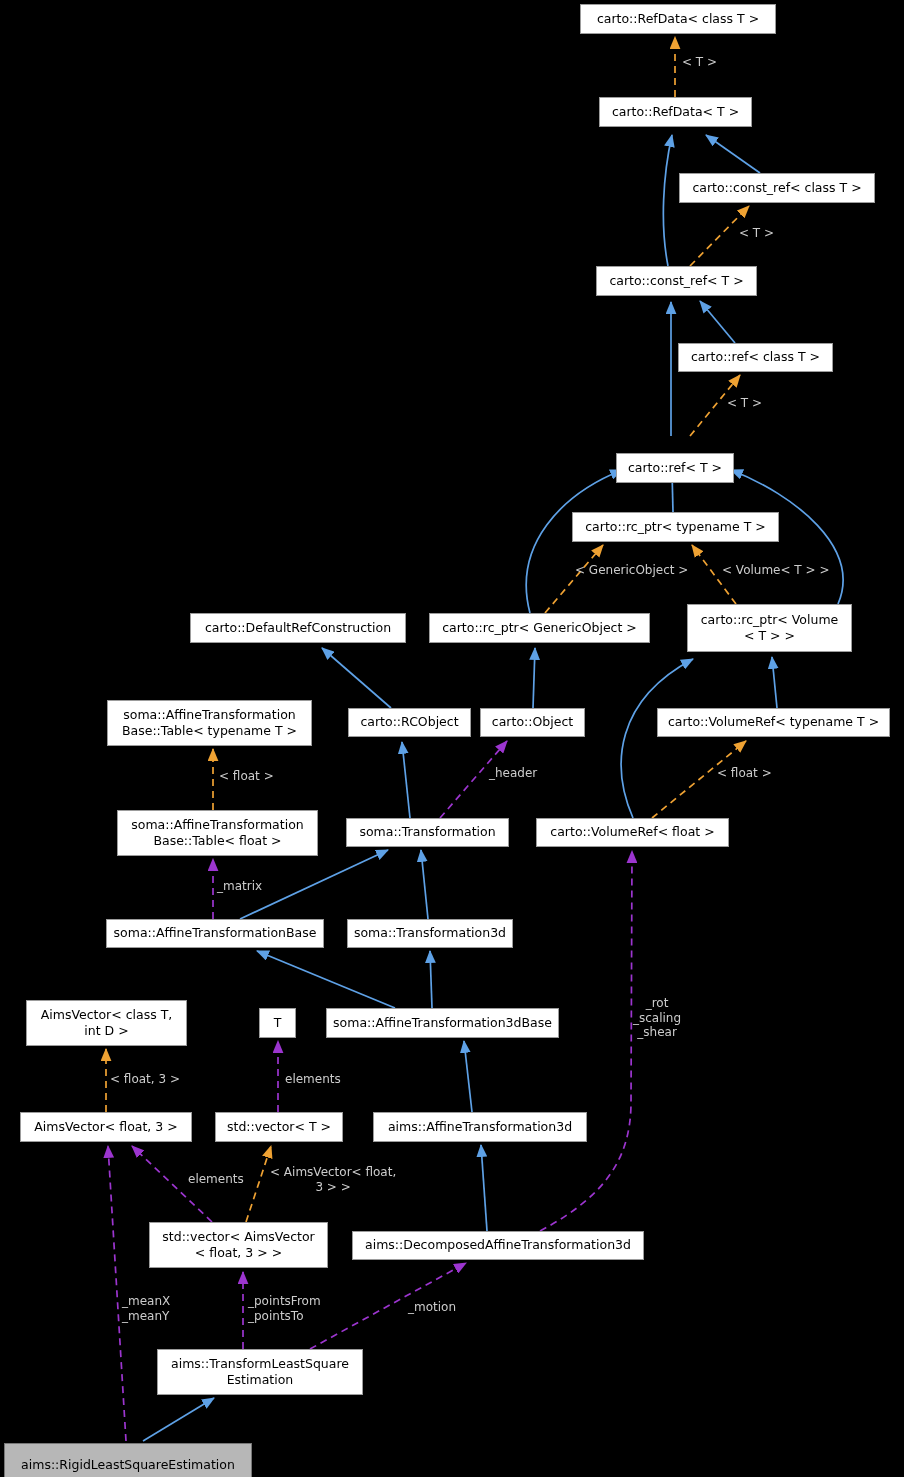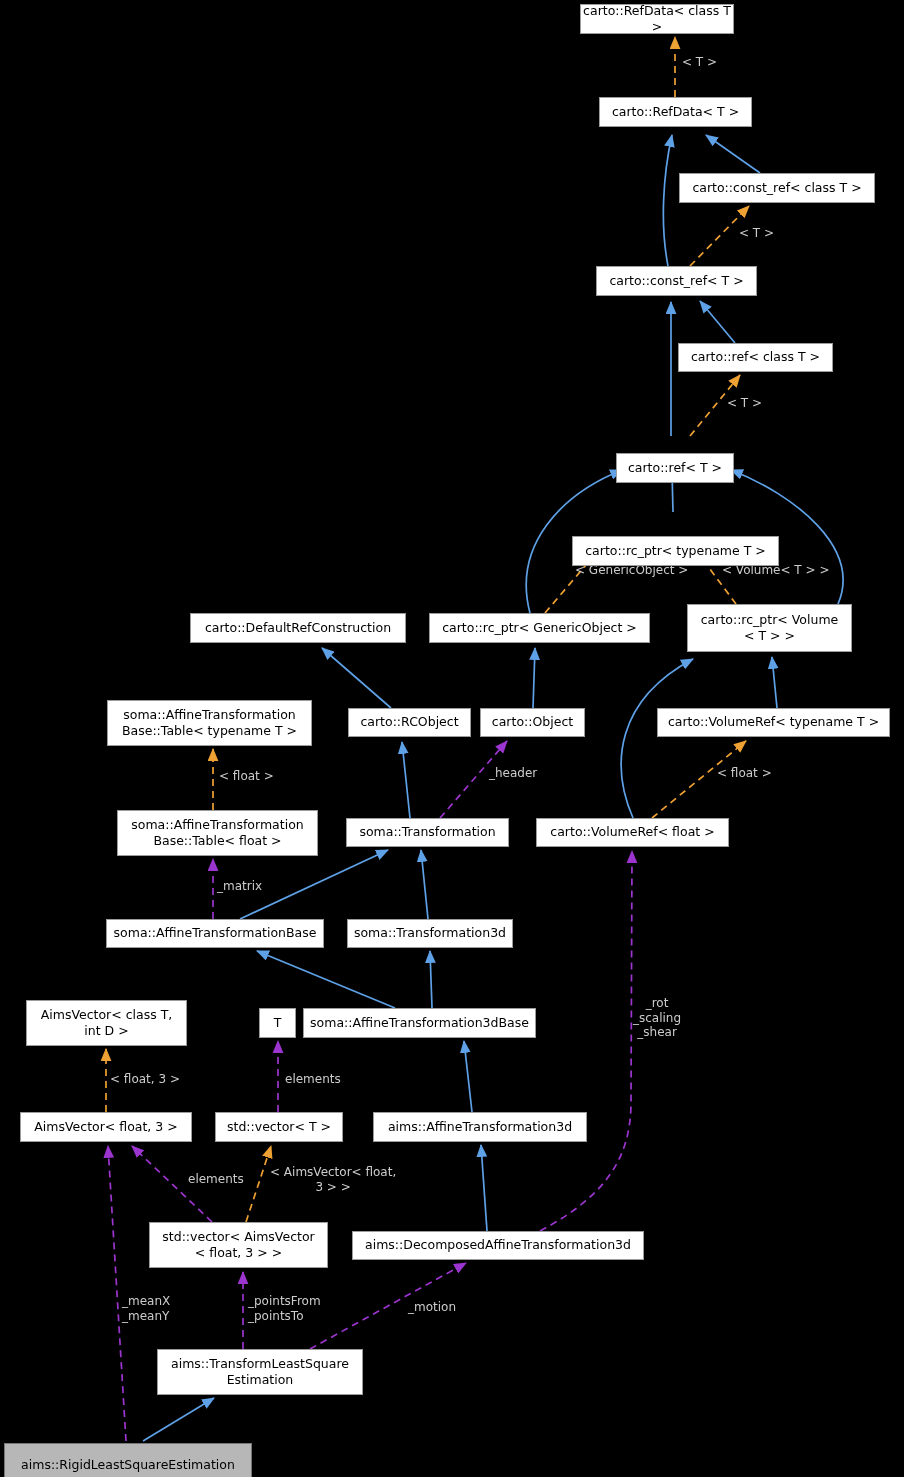--- a/index.html
+++ b/index.html
@@ -116,46 +116,46 @@
     <div class="edge-label" style="left: 285px; top: 1072px;">elements</div>
     <div class="edge-label" style="left: 188px; top: 1172px;">elements</div>
     <div class="edge-label center" style="left: 633px; top: 996px;">_rot
 _scaling
 _shear</div>
     <div class="edge-label" style="left: 122px; top: 1294px;">_meanX
 _meanY</div>
     <div class="edge-label" style="left: 248px; top: 1294px;">_pointsFrom
 _pointsTo</div>
     <div class="edge-label" style="left: 408px; top: 1300px;">_motion</div>
-    <div class="node" style="left: 580px; top: 4px; width: 154px; height: 30px;">carto::RefData&lt; class T &gt;</div>
+    <div class="node" style="left: 580px; top: 4px; width: 196px; height: 30px;">carto::RefData&lt; class T &gt;</div>
     <div class="node" style="left: 599px; top: 97px; width: 153px; height: 30px;">carto::RefData&lt; T &gt;</div>
     <div class="node" style="left: 679px; top: 173px; width: 196px; height: 30px;">carto::const_ref&lt; class T &gt;</div>
     <div class="node" style="left: 596px; top: 266px; width: 161px; height: 30px;">carto::const_ref&lt; T &gt;</div>
     <div class="node" style="left: 678px; top: 343px; width: 155px; height: 29px;">carto::ref&lt; class T &gt;</div>
     <div class="node" style="left: 616px; top: 436px; width: 118px; height: 30px; margin-top: 17px;">carto::ref&lt; T &gt;</div>
-    <div class="node" style="left: 572px; top: 512px; width: 207px; height: 30px; margin-top: 24px;">carto::rc_ptr&lt; typename T &gt;</div>
+    <div class="node" style="left: 572px; top: 512px; width: 207px; height: 30px;">carto::rc_ptr&lt; typename T &gt;</div>
     <div class="node" style="left: 429px; top: 613px; width: 221px; height: 30px;">carto::rc_ptr&lt; GenericObject &gt;</div>
     <div class="node" style="left: 687px; top: 604px; width: 165px; height: 48px;">carto::rc_ptr&lt; Volume
 &lt; T &gt; &gt;</div>
     <div class="node" style="left: 190px; top: 613px; width: 216px; height: 30px;">carto::DefaultRefConstruction</div>
     <div class="node" style="left: 107px; top: 700px; width: 205px; height: 46px;">soma::AffineTransformation
 Base::Table&lt; typename T &gt;</div>
     <div class="node" style="left: 348px; top: 708px; width: 123px; height: 29px;">carto::RCObject</div>
     <div class="node" style="left: 480px; top: 708px; width: 105px; height: 29px;">carto::Object</div>
     <div class="node" style="left: 657px; top: 708px; width: 233px; height: 29px;">carto::VolumeRef&lt; typename T &gt;</div>
     <div class="node" style="left: 117px; top: 810px; width: 201px; height: 46px;">soma::AffineTransformation
 Base::Table&lt; float &gt;</div>
     <div class="node" style="left: 346px; top: 818px; width: 163px; height: 29px;">soma::Transformation</div>
     <div class="node" style="left: 536px; top: 818px; width: 193px; height: 29px;">carto::VolumeRef&lt; float &gt;</div>
     <div class="node" style="left: 106px; top: 919px; width: 218px; height: 29px;">soma::AffineTransformationBase</div>
     <div class="node" style="left: 347px; top: 919px; width: 166px; height: 29px;">soma::Transformation3d</div>
     <div class="node" style="left: 26px; top: 1000px; width: 161px; height: 46px;">AimsVector&lt; class T,
 int D &gt;</div>
     <div class="node" style="left: 259px; top: 1008px; width: 37px; height: 30px;">T</div>
-    <div class="node" style="left: 303px; top: 1008px; width: 233px; height: 30px;">soma::AffineTransformation3dBase</div>
+    <div class="node" style="left: 326px; top: 1008px; width: 233px; height: 30px;">soma::AffineTransformation3dBase</div>
     <div class="node" style="left: 20px; top: 1112px; width: 172px; height: 30px;">AimsVector&lt; float, 3 &gt;</div>
     <div class="node" style="left: 215px; top: 1112px; width: 128px; height: 30px;">std::vector&lt; T &gt;</div>
     <div class="node" style="left: 373px; top: 1112px; width: 214px; height: 30px;">aims::AffineTransformation3d</div>
     <div class="node" style="left: 149px; top: 1222px; width: 179px; height: 46px;">std::vector&lt; AimsVector
 &lt; float, 3 &gt; &gt;</div>
     <div class="node" style="left: 352px; top: 1231px; width: 292px; height: 29px;">aims::DecomposedAffineTransformation3d</div>
     <div class="node" style="left: 157px; top: 1349px; width: 206px; height: 46px;">aims::TransformLeastSquare
 Estimation</div>
     <div class="node highlight" style="left: 4px; top: 1443px; width: 248px; height: 44px;">aims::RigidLeastSquareEstimation</div>
   </div>

